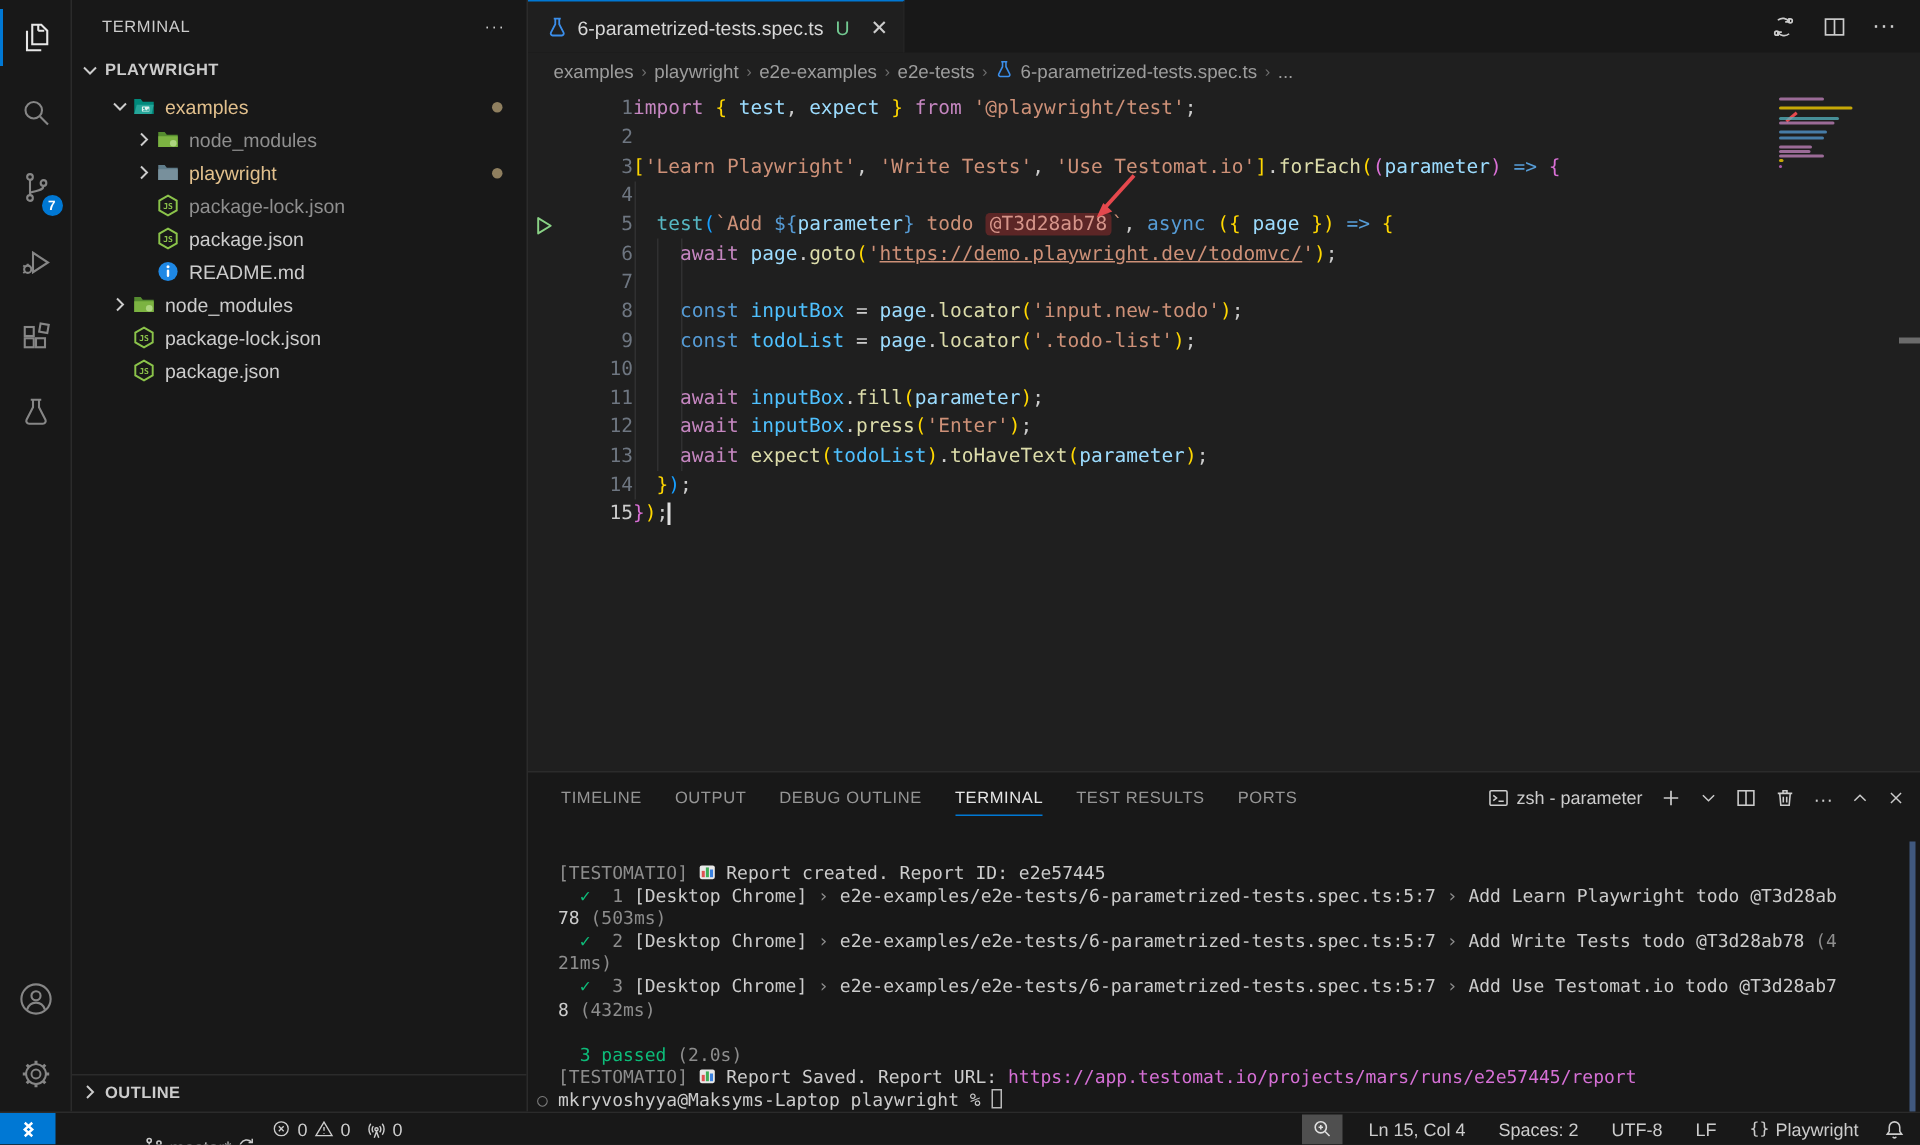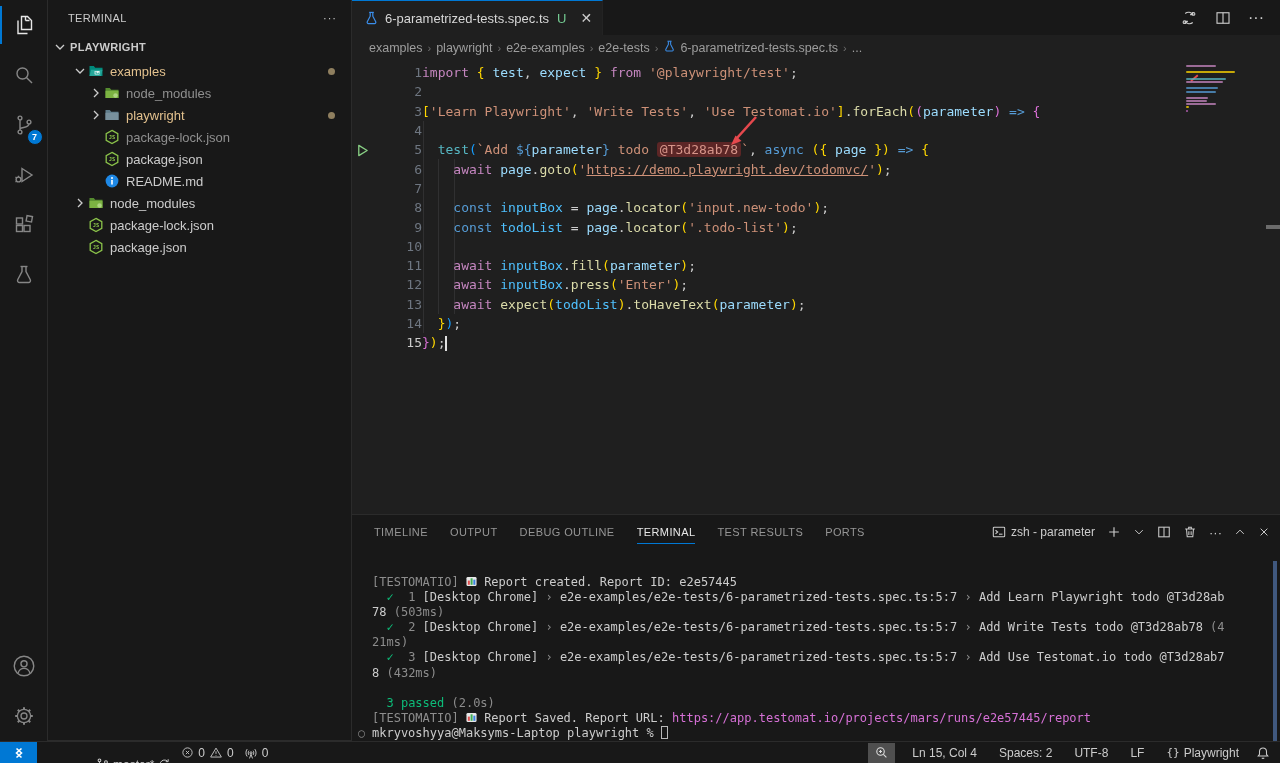--- a/index.html
+++ b/index.html
@@ -289,20 +289,26 @@
             <span class="t-icon">
               <svg width="16" height="16" viewBox="0 0 16 16">
                 <polygon points="8,1.4 13.8,4.7 13.8,11.3 8,14.6 2.2,11.3 2.2,4.7" fill="none" stroke="#8bc34a" stroke-width="1.3"></polygon>
                 <text x="8" y="10.3" font-size="5.4" fill="#8bc34a" text-anchor="middle" font-family="DejaVu Sans Mono, monospace" font-weight="bold">JS</text>
               </svg>
             </span>
             <span class="t-label c-default">package.json</span>
           </div>
         </div>
       <div class="sb-bottom" id="sb-bottom">
+          <div class="brow">
+            <span><svg width="16" height="16" viewBox="0 0 16 16" fill="none" stroke="#cccccc" stroke-width="1.3">
+                <path d="M6 4l4 4-4 4"></path>
+              </svg></span>
+            <span>OUTLINE</span>
+          </div>
         </div>
     </div>
 
     <div class="main">
       <div class="tabbar">
         <div class="tab">
           <svg width="15" height="15" viewBox="0 0 16 16" fill="none" stroke="#3b8eea" stroke-width="1.3">
             <path d="M5.5 1.5h5"></path>
               <path d="M6.6 1.5v4l-3.1 6a1.4 1.4 0 0 0 1.2 2h6.6a1.4 1.4 0 0 0 1.2-2l-3.1-6v-4"></path>
           </svg>

